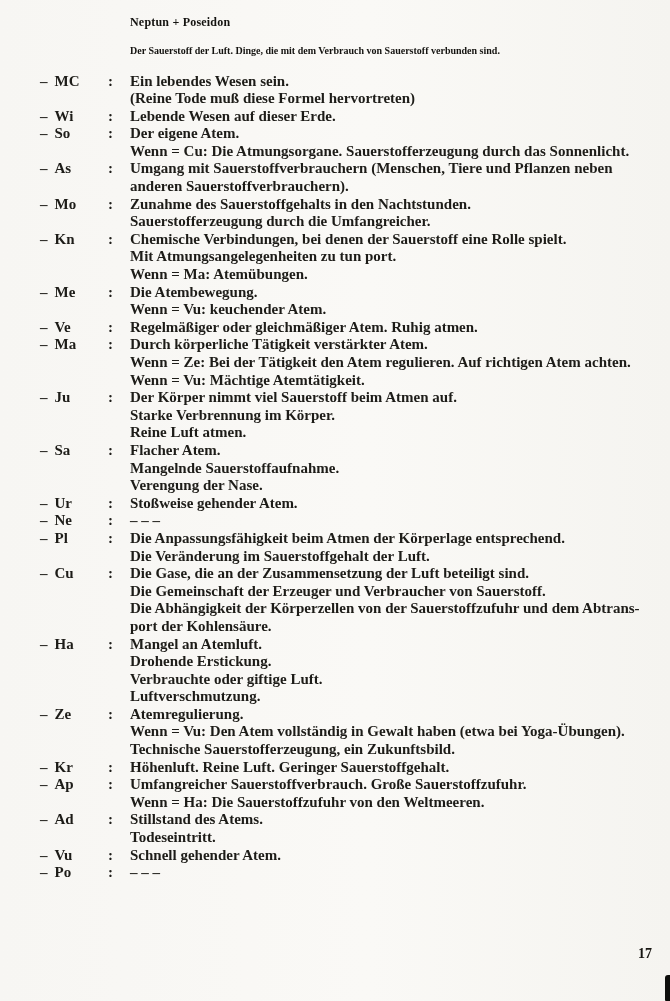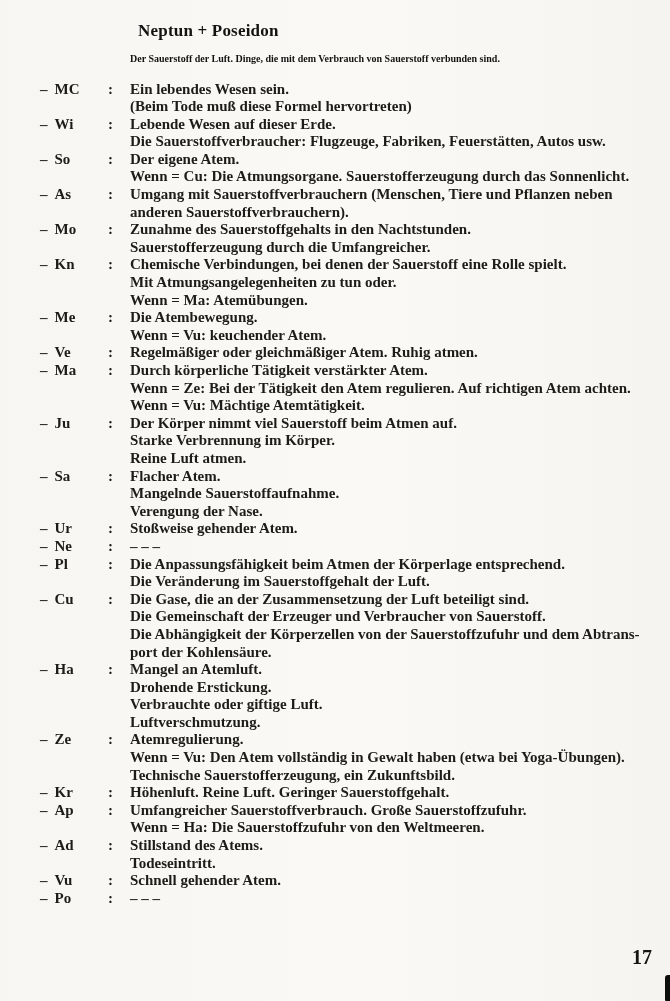--- a/index.html
+++ b/index.html
@@ -11,43 +11,43 @@
   .page {
     position: relative;
     width: 670px; height: 1001px;
     background: linear-gradient(90deg, #f7f6f3 0%, #faf9f6 55%, #f5f4f0 100%);
     overflow: hidden;
     color: #1d1c18;
     font-weight: bold;
   }
   .header { padding-top: 13px; margin-left: 130px; }
   .title {
-    font-size: 17px; line-height: 19px;
-    margin: 8px; color: #141310;
+    font-size: 12px; line-height: 19px;
+    margin: 0; color: #141310;
     letter-spacing: 0.2px;
   }
   .subtitle {
     margin: 9px 0 0 0;
     font-size: 10px; line-height: 19.5px;
     max-width: 452px; color: #141310;
   }
   .entries {
     margin-top: 12px;
     padding-left: 40px;
     font-size: 15px;
     line-height: 17.6px;
   }
   .entry { display: grid; grid-template-columns: 68px 22px 1fr; }
   .sym { display: flex; gap: 7px; white-space: nowrap; }
   .colon { }
   .lines .line { white-space: nowrap; }
   .page-number {
     position: absolute;
     top: 946px; right: 18px;
-    font-size: 20px; color: #161511;
+    font-size: 14px; color: #161511;
   }
   .edge-mark {
     position: absolute;
     right: 0; bottom: 0;
     width: 5px; height: 26px;
     background: #0e0e0c;
     border-radius: 3px 0 0 1px;
   }
 </style>
 </head>
@@ -62,33 +62,32 @@
 
   <div class="entries">
   <div class="entry">
     <div class="sym">
       <span>–</span>
       <span>MC</span>
     </div>
     <div class="colon">:</div>
     <div class="lines">
           <div class="line">Ein lebendes Wesen sein.</div>
-          <div class="line">(Beim Tode muß diese Formel hervortreten)</div>
+          <div class="line">(Reine Tode muß diese Formel hervortreten)</div>
         </div>
   </div>
 
   <div class="entry">
     <div class="sym">
       <span>–</span>
       <span>Wi</span>
     </div>
     <div class="colon">:</div>
     <div class="lines">
           <div class="line">Lebende Wesen auf dieser Erde.</div>
-          <div class="line">Die Sauerstoffverbraucher: Flugzeuge, Fabriken, Feuerstätten, Autos usw.</div>
         </div>
   </div>
 
   <div class="entry">
     <div class="sym">
       <span>–</span>
       <span>So</span>
     </div>
     <div class="colon">:</div>
     <div class="lines">
@@ -122,21 +121,21 @@
   </div>
 
   <div class="entry">
     <div class="sym">
       <span>–</span>
       <span>Kn</span>
     </div>
     <div class="colon">:</div>
     <div class="lines">
           <div class="line">Chemische Verbindungen, bei denen der Sauerstoff eine Rolle spielt.</div>
-          <div class="line">Mit Atmungsangelegenheiten zu tun oder.</div>
+          <div class="line">Mit Atmungsangelegenheiten zu tun port.</div>
           <div class="line">Wenn = Ma: Atemübungen.</div>
         </div>
   </div>
 
   <div class="entry">
     <div class="sym">
       <span>–</span>
       <span>Me</span>
     </div>
     <div class="colon">:</div>

